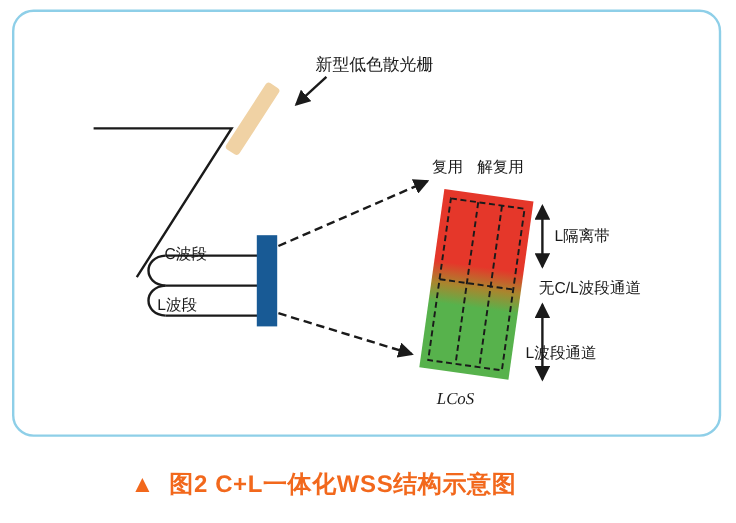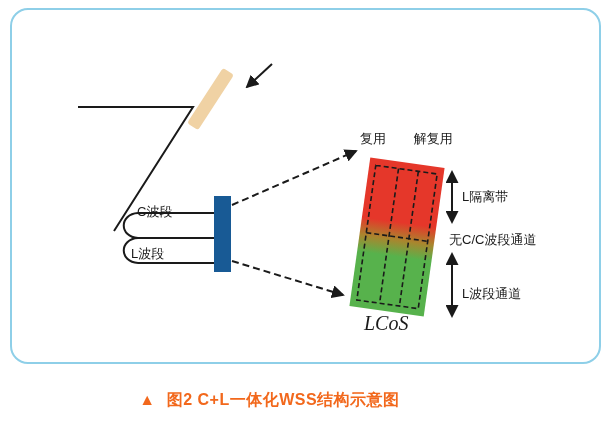--- a/index.html
+++ b/index.html
@@ -28,21 +28,21 @@
     white-space: nowrap;
   }
   .italic { font-style: italic; font-family: "Liberation Serif", "DejaVu Serif", serif; }
   .caption {
     position: absolute;
     left: 0; top: 390px;
     width: 539px;
     text-align: center;
     color: #f2681c;
     font-weight: bold;
-    font-size: 16px;
+    font-size: 20px;
     letter-spacing: 0.5px;
   }
 </style>
 </head>
 <body>
 
 <div class="stage">
 
   <div class="frame"></div>
 
@@ -87,36 +87,37 @@
       <rect x="359.5" y="162" width="75" height="150" fill="url(#lcosGrad)"></rect>
       <g fill="none" stroke="#1a1a1a" stroke-width="1.6" stroke-dasharray="5 3">
         <rect x="366" y="169" width="62" height="136"></rect>
         <line x1="366" y1="237" x2="428" y2="237"></line>
         <line x1="389" y1="169" x2="389" y2="305"></line>
         <line x1="409" y1="169" x2="409" y2="305"></line>
       </g>
     </g>
   </svg>
 
+  <div class="lbl" style="left:263px;top:45px;font-size:14px">新型低色散光栅</div>
 
   <div class="lbl" style="left:137px;top:204px">C波段</div>
 
   <div class="lbl" style="left:131px;top:246px">L波段</div>
 
   <div class="lbl" style="left:360px;top:131px">
     <span>复用</span>
-    <span style="margin-left:24px">解复用</span>
+    <span style="margin-left:8px">解复用</span>
   </div>
 
-  <div class="lbl italic" style="left:364px;top:311px;font-size:20px">LCoS</div>
+  <div class="lbl italic" style="left:364px;top:326px;font-size:14px">LCoS</div>
 
   <div class="lbl" style="left:462px;top:189px">L隔离带</div>
 
-  <div class="lbl" style="left:449px;top:232px">无C/C波段通道</div>
+  <div class="lbl" style="left:449px;top:232px">无C/L波段通道</div>
 
-  <div class="lbl" style="left:462px;top:286px">L波段通道</div>
+  <div class="lbl" style="left:438px;top:286px">L波段通道</div>
 
   <div class="caption">
     <span>▲</span>
     <span style="margin-left:6px">图2  C+L一体化WSS结构示意图</span>
   </div>
 
 </div>
 
 </body></html>

